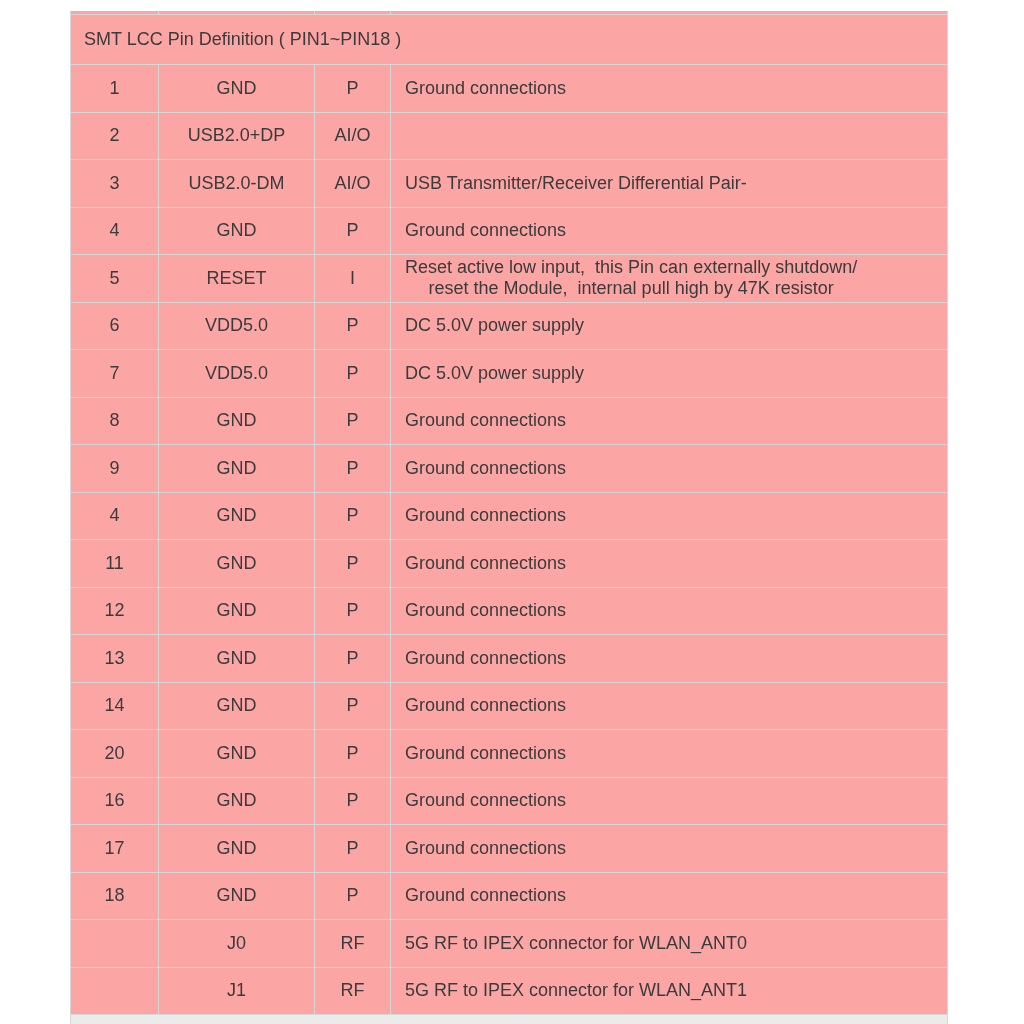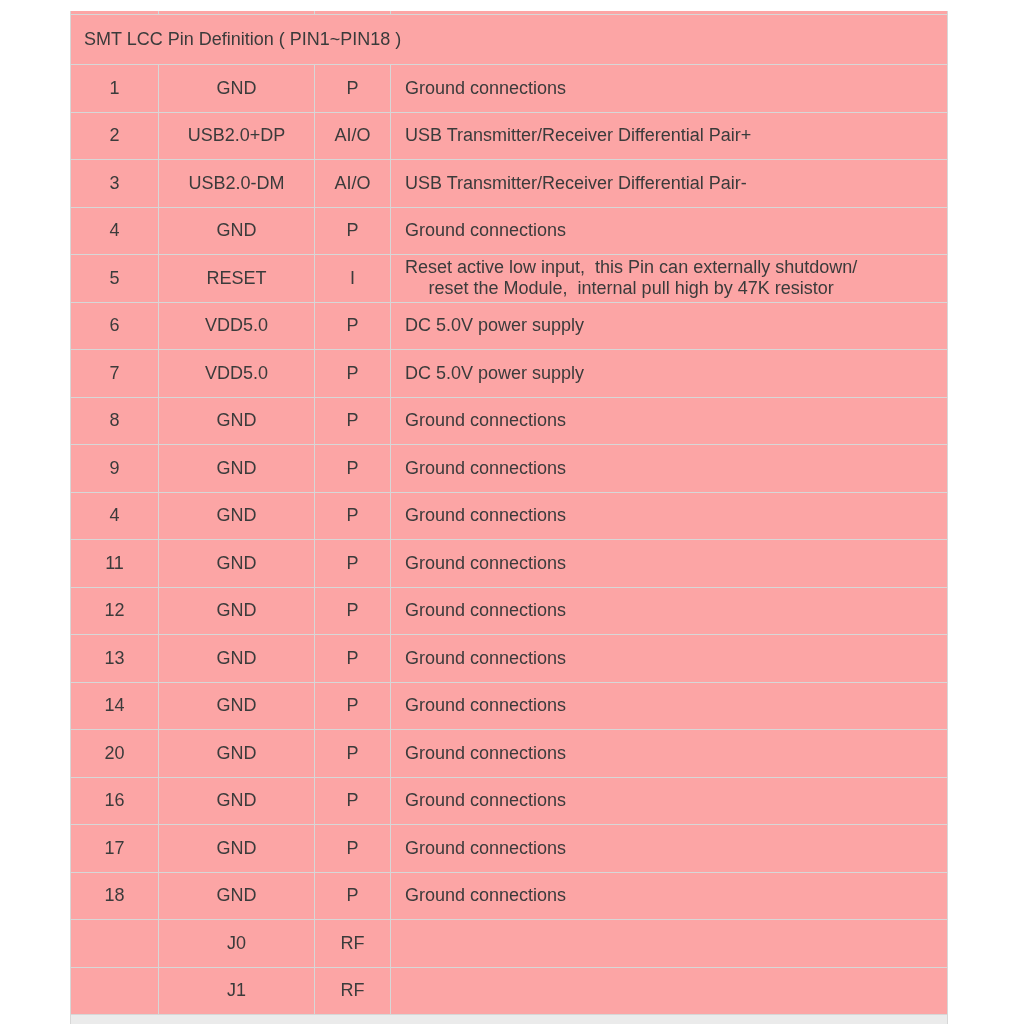--- a/index.html
+++ b/index.html
@@ -84,21 +84,20 @@
     <div class="cell pin">1</div>
     <div class="cell name">GND</div>
     <div class="cell type">P</div>
     <div class="cell desc">Ground connections</div>
   </div>
 
   <div class="row data-row">
     <div class="cell pin">2</div>
     <div class="cell name">USB2.0+DP</div>
     <div class="cell type">AI/O</div>
-    <div class="cell desc">USB Transmitter/Receiver Differential Pair+</div>
   </div>
 
   <div class="row data-row">
     <div class="cell pin">3</div>
     <div class="cell name">USB2.0-DM</div>
     <div class="cell type">AI/O</div>
     <div class="cell desc">USB Transmitter/Receiver Differential Pair-</div>
   </div>
 
   <div class="row data-row">
@@ -204,24 +203,26 @@
     <div class="cell pin">18</div>
     <div class="cell name">GND</div>
     <div class="cell type">P</div>
     <div class="cell desc">Ground connections</div>
   </div>
 
   <div class="row data-row">
     <div class="cell pin"></div>
     <div class="cell name">J0</div>
     <div class="cell type">RF</div>
+    <div class="cell desc">5G RF to IPEX connector for WLAN_ANT0</div>
   </div>
 
   <div class="row data-row">
     <div class="cell pin"></div>
     <div class="cell name">J1</div>
     <div class="cell type">RF</div>
+    <div class="cell desc">5G RF to IPEX connector for WLAN_ANT1</div>
   </div>
 </div>
 
     <div class="strip"></div>
   </div>
 </div>
 
 </body></html>

